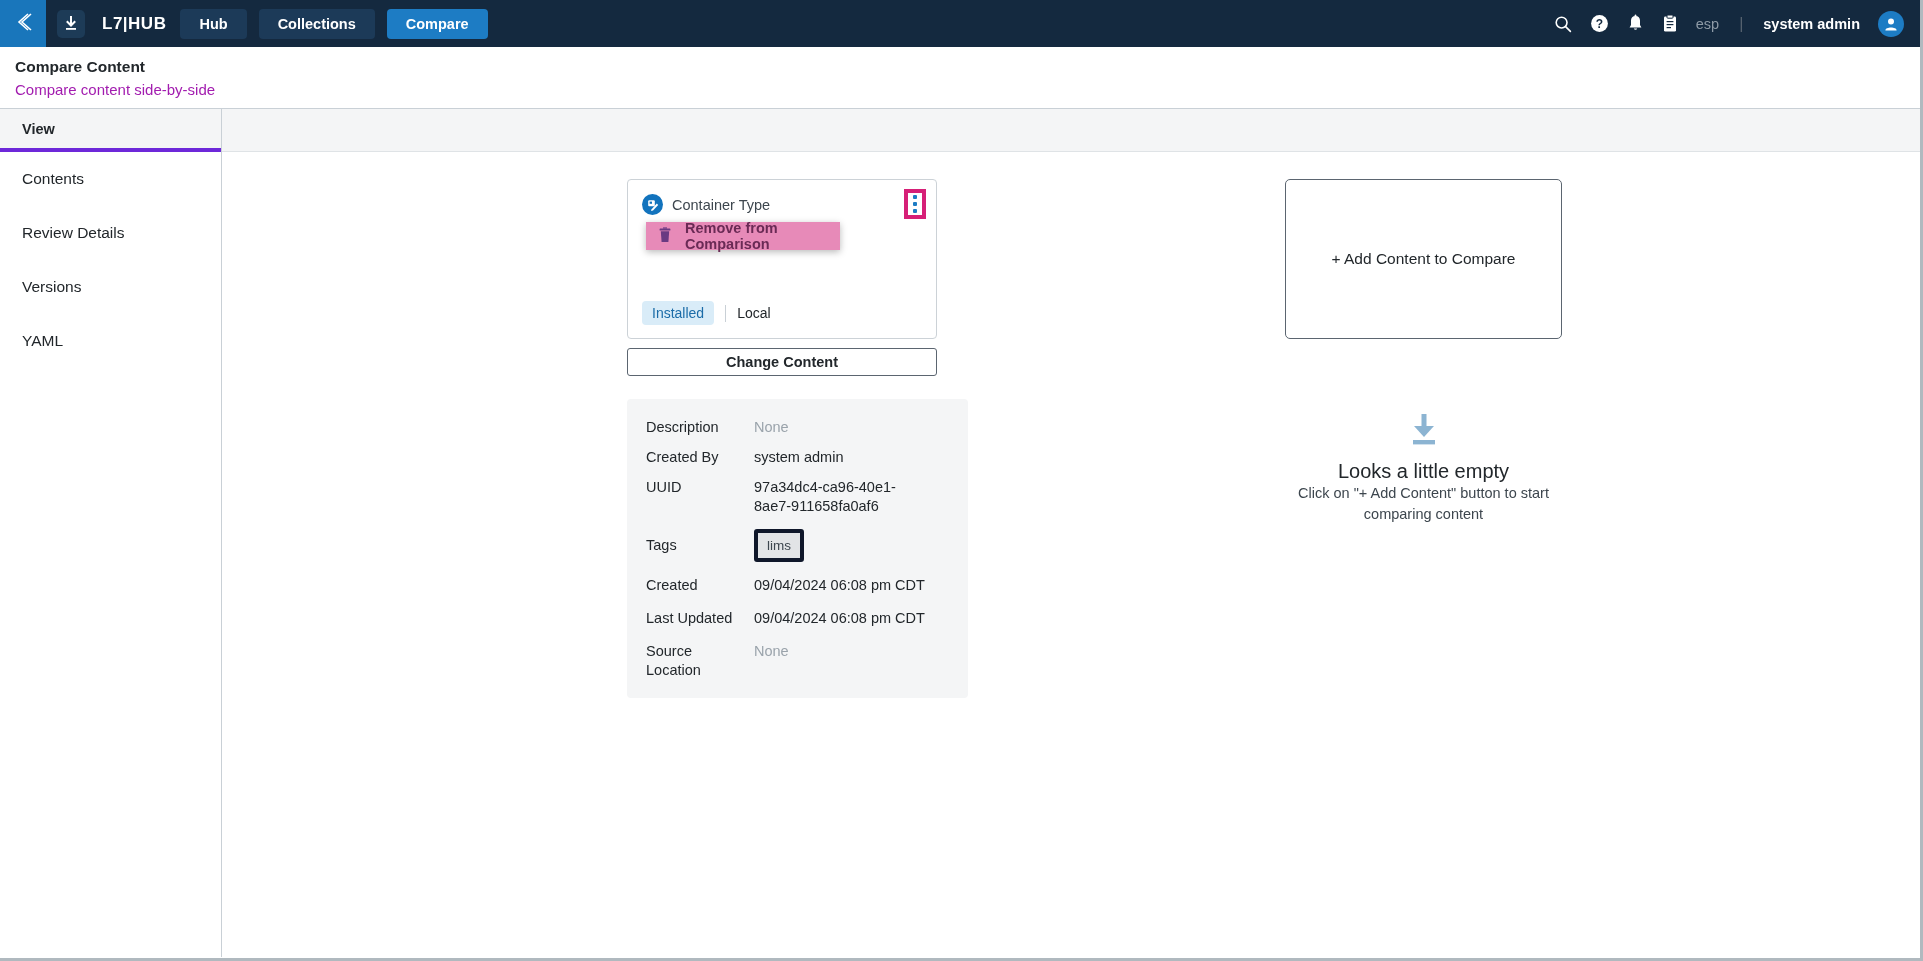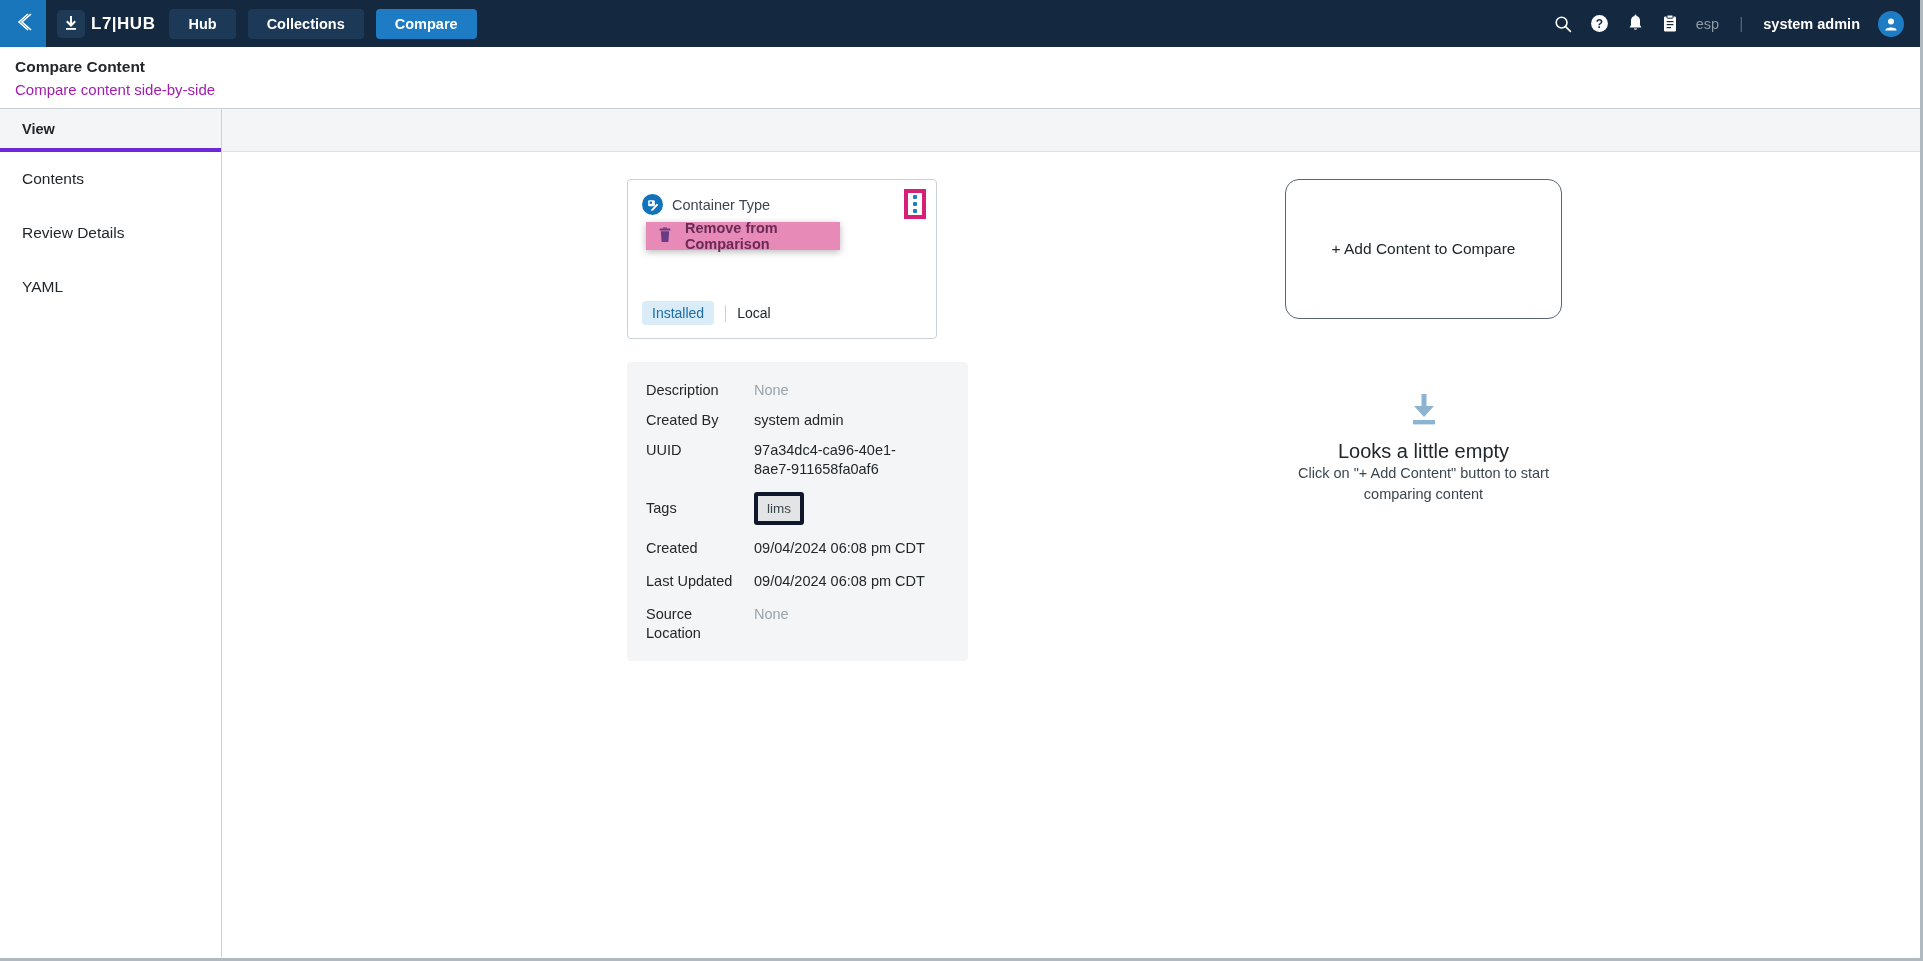--- a/index.html
+++ b/index.html
@@ -22,21 +22,21 @@
     align-items: center;
     position: relative;
   }
   .back-btn {
     width: 46px; height: 47px;
     background: #1976bb;
     display: flex; align-items: center; justify-content: center;
     cursor: pointer; flex: 0 0 auto;
   }
   .brand {
-    display: flex; align-items: center; gap: 6px;
+    display: flex; align-items: center; gap: 17px;
     margin-left: 11px; margin-right: 14px;
   }
   .brand-icon {
     width: 28px; height: 28px; border-radius: 5px;
     background: #1d3b57;
     display: flex; align-items: center; justify-content: center;
   }
   .brand-text {
     color: #ffffff; font-size: 17px; font-weight: bold; letter-spacing: .5px;
     white-space: nowrap;
@@ -190,22 +190,22 @@
   .detail-value { font-size: 14.5px; color: #22272b; line-height: 19px; word-break: break-word; }
   .detail-value.none { color: #9aa3ab; }
   .tag-chip {
     display: inline-block;
     background: #e2e4e6; border: 4px solid #0f172a; border-radius: 3px;
     font-size: 13.5px; color: #3d464e;
     padding: 3px 9px;
   }
 
   .add-dropzone {
-    border: 1px solid #5b6570; border-radius: 14px;
-    height: 140px;
+    border: 1px solid #5b6570; border-radius: 5px;
+    height: 160px;
     display: flex; align-items: center; justify-content: center;
     font-size: 15.5px; color: #22272b;
     cursor: pointer; background: #ffffff;
   }
   .empty-state { margin-top: 75px; }
   .empty-icon { display: flex; justify-content: center; margin-bottom: 14px; }
   .empty-title { font-size: 20px; color: #22272b; }
   .empty-desc { font-size: 14.5px; color: #3d464e; line-height: 21px; }
 </style>
 </head>
@@ -286,20 +286,23 @@
 
 <div class="body-wrap">
 
   <div class="sidebar">
     <div class="sidebar-head">View</div>
     <div class="sidebar-item">
       <span>Contents</span>
     </div>
     <div class="sidebar-item">
       <span>Review Details</span>
+    </div>
+    <div class="sidebar-item">
+      <span>Versions</span>
     </div>
     <div class="sidebar-item">
       <span>YAML</span>
     </div>
   </div>
 
   <div class="content-col">
     <div class="content-head"></div>
 
     <div class="content-body">
@@ -338,20 +341,21 @@
               </div>
             </div>
 
             <div class="card-foot">
               <span class="badge-installed">Installed</span>
               <span class="foot-sep"></span>
               <span class="foot-local">Local</span>
             </div>
           </div>
 
+          <button class="change-btn">Change Content</button>
 
           <div class="details-panel">
             <div class="detail-row">
               <div class="detail-label">Description</div>
               <div class="detail-value none">None</div>
             </div>
             <div class="detail-row">
               <div class="detail-label">Created By</div>
               <div class="detail-value">system admin</div>
             </div>

